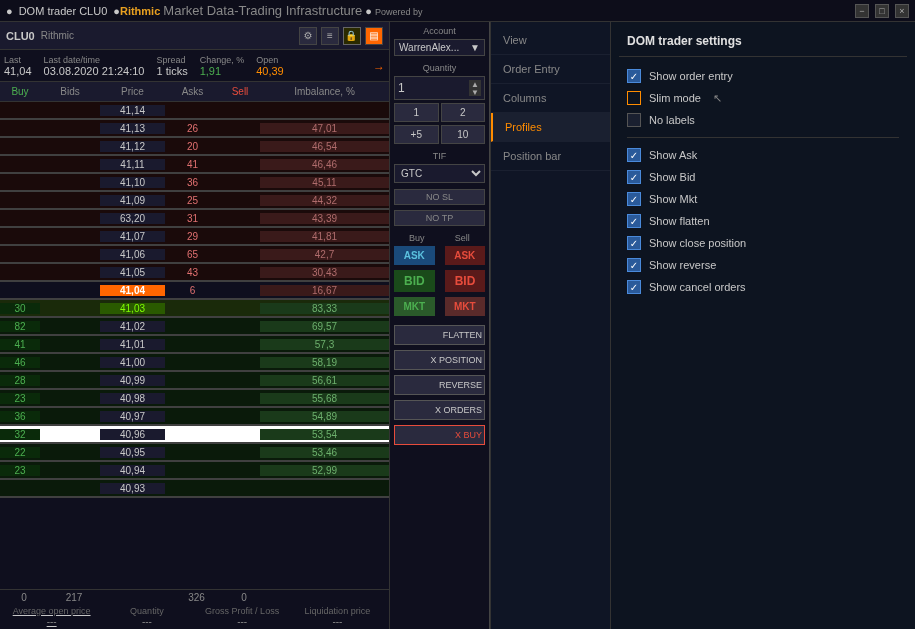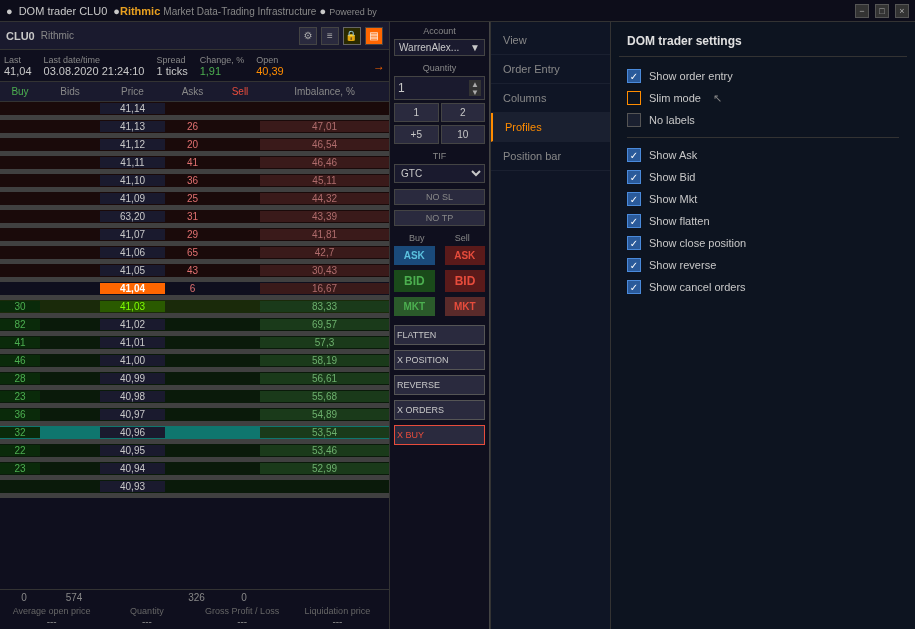--- a/index.html
+++ b/index.html
@@ -41,21 +41,21 @@
     .stat-value.orange { color: #ff8c00; }
 
     
     .col-headers { display: grid; grid-template-columns: 40px 60px 65px 55px 40px 1fr; background: #1a1a2e; border-bottom: 1px solid #333; padding: 2px 0; height: 20px; }
     .col-hdr { text-align: center; color: #888; font-size: 10px; line-height: 16px; }
     .col-hdr.buy { color: #4caf50; }
     .col-hdr.sell { color: #e74c3c; }
 
     
     .dom-rows { flex: 1; overflow: hidden; }
-    .dom-row { display: grid; grid-template-columns: 40px 60px 65px 55px 40px 1fr; height: 18px; align-items: center; border-bottom: 5px solid #404040; }
+    .dom-row { display: grid; grid-template-columns: 40px 60px 65px 55px 40px 1fr; height: 18px; align-items: center; border-bottom: 2px solid #404040; }
     .dom-cell { text-align: center; font-size: 10px; padding: 0 2px; color: #c8c8c8; }
     .dom-cell.price { color: #c8c8c8; background: #1a1a2e; }
     .dom-cell.price.current { background: #ff6600; color: #fff; font-weight: bold; }
     .dom-cell.imbalance { color: #c8c8c8; }
 
     
     .dom-footer { background: #0f0f1e; border-top: 1px solid #333; padding: 2px 4px; }
     .footer-row1 { display: grid; grid-template-columns: 40px 60px 65px 55px 40px 1fr; }
     .footer-row2 { display: grid; grid-template-columns: 1fr 1fr 1fr 1fr; margin-top: 2px; }
     .footer-cell { text-align: center; font-size: 10px; color: #888; }
@@ -71,21 +71,21 @@
     .qty-btn-row { display: grid; grid-template-columns: 1fr 1fr; gap: 2px; }
     .qty-btn { background: #2a2a3e; border: 1px solid #444; color: #c8c8c8; font-size: 10px; padding: 3px; text-align: center; cursor: pointer; }
     .tif-row { display: flex; align-items: center; gap: 2px; }
     .tif-select { flex: 1; background: #1a1a2e; border: 1px solid #444; color: #c8c8c8; font-size: 10px; padding: 2px; }
     .sl-tp-btn { background: #2a2a3e; border: 1px solid #444; color: #888; font-size: 9px; padding: 2px; text-align: center; cursor: pointer; }
     .ask-bid-grid { display: grid; grid-template-columns: 1fr 1fr; gap: 10px; }
     .ask-btn { background: #1a4a7a; border: none; color: #5bc0de; font-size: 10px; font-weight: bold; padding: 4px 2px; cursor: pointer; text-align: center; }
     .bid-btn { background: #1a4a1a; border: none; color: #4caf50; font-size: 12px; font-weight: bold; padding: 4px 10px; cursor: pointer; text-align: left; }
     .mkt-btn-buy { background: #2a5a2a; border: none; color: #4caf50; font-size: 10px; font-weight: bold; padding: 4px 2px; cursor: pointer; }
     .mkt-btn-sell { background: #5a2a2a; border: none; color: #e74c3c; font-size: 10px; font-weight: bold; padding: 4px 2px; cursor: pointer; }
-    .action-btn { background: #2a2a3e; border: 1px solid #555; color: #c8c8c8; font-size: 9px; padding: 4px 2px; cursor: pointer; text-align: left; width: 100%; margin-bottom: 2px; }
+    .action-btn { background: #2a2a3e; border: 1px solid #555; color: #c8c8c8; font-size: 9px; padding: 4px 2px; cursor: pointer; text-align: right; width: 100%; margin-bottom: 2px; }
     .action-btn.red { color: #e74c3c; border-color: #e74c3c; }
     .buy-sell-label { display: grid; grid-template-columns: 1fr 1fr; font-size: 9px; color: #888; text-align: center; }
 
     
     .settings-panel { flex: 1; background: #0d1420; border-left: 1px solid #333; display: flex; }
     .settings-nav { width: 120px; background: #0f1525; border-right: 1px solid #333; padding-top: 4px; }
     .nav-item { padding: 8px 12px; color: #888; font-size: 11px; cursor: pointer; border-bottom: 1px solid #1a2030; }
     .nav-item.active { color: #ff8c00; background: #1a2030; border-left: 2px solid #ff8c00; }
     .settings-content { flex: 1; padding: 8px; }
     .settings-title { color: #e0e0e0; font-size: 12px; font-weight: bold; padding: 4px 8px 8px; border-bottom: 1px solid #333; margin-bottom: 8px; }
@@ -104,21 +104,21 @@
   </style>
 </head>
 <body>
 
 <div class="title-bar">
   <div class="title-bar-left">
     <span>●</span>
     <span>DOM trader CLU0</span>
     <span>
       ●<span class="brand-rithmic">Rithmic</span>
-      <span style="color:#888; font-size:10px;">Market Data-Trading Infrastructure</span>
+      <span style="color:#888; font-size:13px;">Market Data-Trading Infrastructure</span>
       ● <span style="color:#888; font-size:9px;">Powered by</span>
     </span>
   </div>
   <div class="title-bar-right">
     <div class="tb-btn">−</div>
     <div class="tb-btn">□</div>
     <div class="tb-btn">×</div>
   </div>
 </div>
 
@@ -310,21 +310,21 @@
           <div class="dom-cell imbalance" style="background: rgb(26, 58, 26); color: rgb(108, 175, 108);">55,68</div>
         </div>
         <div class="dom-row" style="background: rgb(10, 26, 10);">
           <div class="dom-cell" style="color: rgb(76, 175, 80); background: rgb(10, 42, 10);">36</div>
           <div class="dom-cell"></div>
           <div class="dom-cell price">40,97</div>
           <div class="dom-cell"></div>
           <div class="dom-cell"></div>
           <div class="dom-cell imbalance" style="background: rgb(26, 58, 26); color: rgb(108, 175, 108);">54,89</div>
         </div>
-        <div class="dom-row" style="background: #0f766e;">
+        <div class="dom-row" style="background: #ffffff;">
           <div class="dom-cell" style="color: rgb(76, 175, 80); background: rgb(10, 42, 10);">32</div>
           <div class="dom-cell"></div>
           <div class="dom-cell price">40,96</div>
           <div class="dom-cell"></div>
           <div class="dom-cell"></div>
           <div class="dom-cell imbalance" style="background: rgb(26, 58, 26); color: rgb(108, 175, 108);">53,54</div>
         </div>
         <div class="dom-row" style="background: rgb(10, 26, 10);">
           <div class="dom-cell" style="color: rgb(76, 175, 80); background: rgb(10, 42, 10);">22</div>
           <div class="dom-cell"></div>
@@ -347,28 +347,28 @@
           <div class="dom-cell price">40,93</div>
           <div class="dom-cell"></div>
           <div class="dom-cell"></div>
           <div class="dom-cell imbalance"></div>
         </div>
       </div>
 
     <div class="dom-footer">
       <div class="footer-row1">
         <div class="footer-cell">0</div>
-        <div class="footer-cell">574</div>
+        <div class="footer-cell">217</div>
         <div class="footer-cell"></div>
         <div class="footer-cell">326</div>
         <div class="footer-cell">0</div>
         <div class="footer-cell"></div>
       </div>
       <div class="footer-row2" style="margin-top:3px;">
-        <div style="text-align:center;">
+        <div style="text-align:center;text-decoration:underline;">
           <div class="footer-label">Average open price</div>
           <div class="footer-cell">---</div>
         </div>
         <div style="text-align:center;">
           <div class="footer-label">Quantity</div>
           <div class="footer-cell">---</div>
         </div>
         <div style="text-align:center;">
           <div class="footer-label">Gross Profit / Loss</div>
           <div class="footer-cell">---</div>

